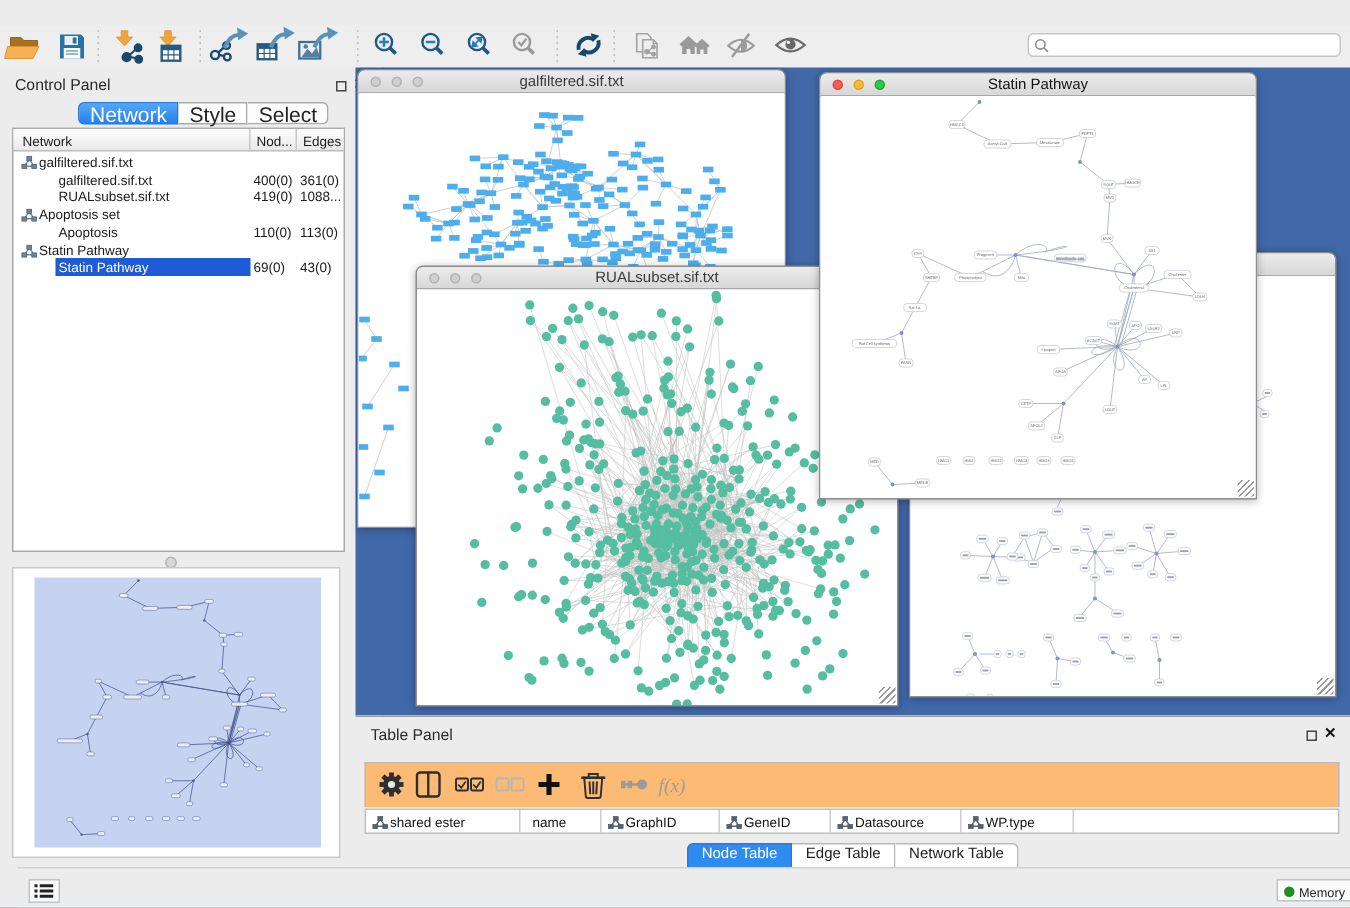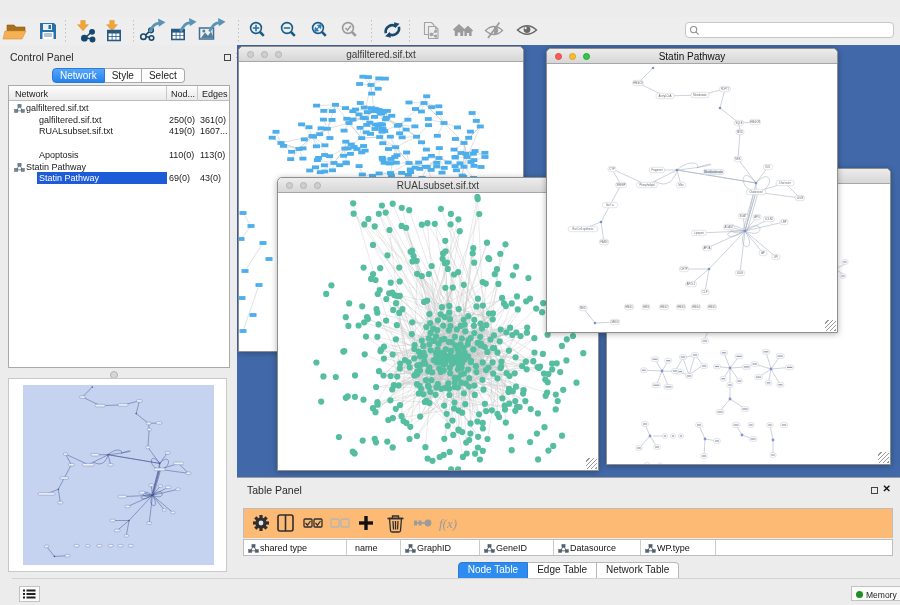--- a/index.html
+++ b/index.html
@@ -26,21 +26,21 @@
 
 #main { position:absolute; left:0; top:45px; width:900px; height:533px; }
 #control { position:absolute; left:0; top:0; width:256px; height:533px; background:#ececec;
   border-right:1px solid #9d9d9d;text-decoration:underline; }
 .phead { position:absolute; left:0; top:0; width:100%; height:22px; font-size:10.5px; color:#2a2a2a; }
 .phead .t { position:absolute; left:10px; top:6px; }
 .phead .flt { position:absolute; width:7px; height:7px; border:1px solid #444; top:9px; }
 .phead .cls { position:absolute; top:5px; font-size:10px; color:#111; font-weight:bold; }
 #control .flt { right:24px; } #control .cls { right:11px; }
 
-#ctabs { position:absolute; left:52px; top:23px; height:15px; font-size:10px; }
+#ctabs { position:absolute; left:52px; top:23px; height:15px; font-size:14px; }
 .ctab { display:inline-block; height:15px; line-height:14px; padding:0 7px; background:#fdfdfd;
   border:1px solid #a9a9a9; border-left:none; color:#222; }
 .ctab.first { border-left:1px solid #a9a9a9; border-radius:4px 0 0 4px; }
 .ctab.last { border-radius:0 4px 4px 0; }
 .ctab.sel { background:linear-gradient(#55a6f7,#2482ee); color:#fff; border-color:#2a7ad8; }
 
 #nettable { position:absolute; left:8px; top:40px; width:222px; height:283px; background:#fff;
   border:1px solid #a9a9a9; font-size:9px; color:#1a1a1a; }
 #nt-head { position:absolute; left:0; top:0; width:100%; height:15px;
   background:linear-gradient(#fdfdfd,#e9e9e9); border-bottom:1px solid #bcbcbc; }
@@ -282,27 +282,42 @@
               <g fill="#6f8496" stroke="#4e5d6b" stroke-width="0.5">
                 <rect x="3.9" y="0.4" width="3.2" height="2.8"></rect>
                 <rect x="0.6" y="5.6" width="3.2" height="2.8"></rect>
                 <rect x="7.2" y="5.6" width="3.2" height="2.8"></rect>
               </g>
             </svg>
             <span style="left:17px">galfiltered.sif.txt</span>
           </div>
           <div class="ntrow" style="top:27.7px">
             <span style="left:30px">galfiltered.sif.txt</span>
-            <span style="left:160px">250(0)</span>
+            <span style="left:160px">400(0)</span>
             <span style="left:191px">361(0)</span>
           </div>
           <div class="ntrow" style="top:39.4px">
             <span style="left:30px">RUALsubset.sif.txt</span>
             <span style="left:160px">419(0)</span>
-            <span style="left:191px">1607...</span>
+            <span style="left:191px">1088...</span>
+          </div>
+          <div class="ntrow" style="top:51.1px">
+            <svg style="position:absolute;left:5px;top:2.0px" width="11.0" height="9.0" viewBox="0 0 11 9">
+              <g stroke="#6f8496" stroke-width="0.9" fill="none">
+                <line x1="5.5" y1="2.2" x2="2.2" y2="6.8"></line>
+                <line x1="5.5" y1="2.2" x2="8.8" y2="6.8"></line>
+                <line x1="2.2" y1="6.8" x2="8.8" y2="6.8"></line>
+              </g>
+              <g fill="#6f8496" stroke="#4e5d6b" stroke-width="0.5">
+                <rect x="3.9" y="0.4" width="3.2" height="2.8"></rect>
+                <rect x="0.6" y="5.6" width="3.2" height="2.8"></rect>
+                <rect x="7.2" y="5.6" width="3.2" height="2.8"></rect>
+              </g>
+            </svg>
+            <span style="left:17px">Apoptosis set</span>
           </div>
           <div class="ntrow" style="top:62.8px">
             <span style="left:30px">Apoptosis</span>
             <span style="left:160px">110(0)</span>
             <span style="left:191px">113(0)</span>
           </div>
           <div class="ntrow" style="top:74.5px">
             <svg style="position:absolute;left:5px;top:2.0px" width="11.0" height="9.0" viewBox="0 0 11 9">
               <g stroke="#6f8496" stroke-width="0.9" fill="none">
                 <line x1="5.5" y1="2.2" x2="2.2" y2="6.8"></line>
@@ -2498,21 +2513,21 @@
               <line x1="5.5" y1="2.2" x2="2.2" y2="6.8"></line>
               <line x1="5.5" y1="2.2" x2="8.8" y2="6.8"></line>
               <line x1="2.2" y1="6.8" x2="8.8" y2="6.8"></line>
             </g>
             <g fill="#55616d" stroke="#4e5d6b" stroke-width="0.5">
               <rect x="3.9" y="0.4" width="3.2" height="2.8"></rect>
               <rect x="0.6" y="5.6" width="3.2" height="2.8"></rect>
               <rect x="7.2" y="5.6" width="3.2" height="2.8"></rect>
             </g>
           </svg>
-          <span>shared type</span>
+          <span>shared ester</span>
         </div>
         <div class="hc" style="left:103px;width:54px">
           <span style="left:8px">name</span>
         </div>
         <div class="hc" style="left:157px;width:79px">
           <svg style="position:absolute;left:4px;top:4px" width="11.0" height="9.0" viewBox="0 0 11 9">
             <g stroke="#55616d" stroke-width="0.9" fill="none">
               <line x1="5.5" y1="2.2" x2="2.2" y2="6.8"></line>
               <line x1="5.5" y1="2.2" x2="8.8" y2="6.8"></line>
               <line x1="2.2" y1="6.8" x2="8.8" y2="6.8"></line>

